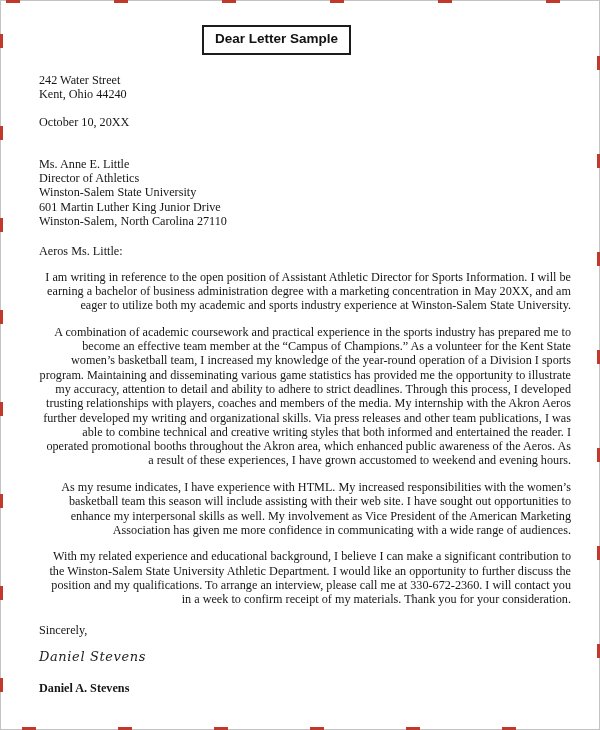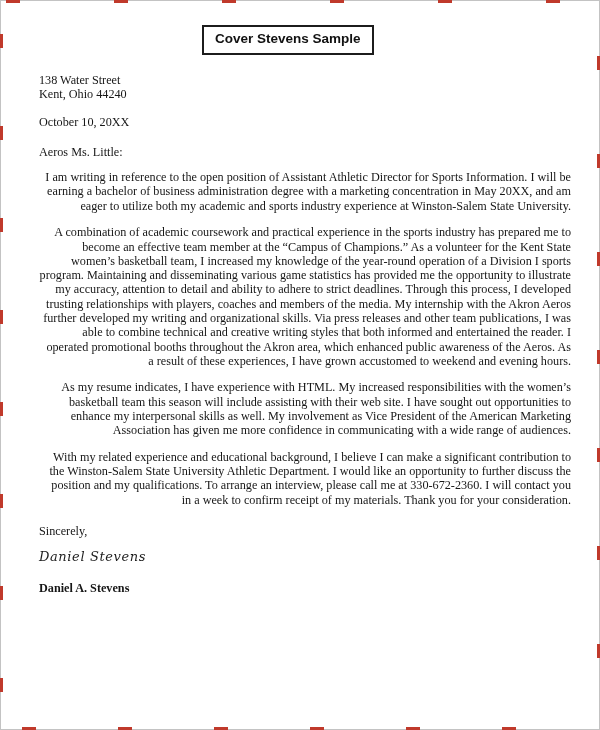--- a/index.html
+++ b/index.html
@@ -70,34 +70,41 @@
 </head>
 <body>
 
 <div class="page-outline"></div>
 <div class="dash-strip dash-top"></div>
 <div class="dash-strip dash-bottom"></div>
 <div class="dash-strip dash-left"></div>
 <div class="dash-strip dash-right"></div>
 
 <div class="title-box">
-  <span>Cover Stevens Sample</span>
+  <span>Dear Letter Sample</span>
 </div>
 
 <div class="content">
 
   <div class="block address-block">
-    <span class="addr-line">138 Water Street</span>
+    <span class="addr-line">242 Water Street</span>
     <span class="addr-line">Kent, Ohio 44240</span>
   </div>
 
   <div class="block date-block">
     <span>October 10, 20XX</span>
   </div>
 
+  <div class="block recipient-block">
+    <span class="rec-line">Ms. Anne E. Little</span>
+    <span class="rec-line">Director of Athletics</span>
+    <span class="rec-line">Winston-Salem State University</span>
+    <span class="rec-line">601 Martin Luther King Junior Drive</span>
+    <span class="rec-line">Winston-Salem, North Carolina 27110</span>
+  </div>
 
   <div class="block salutation">
     <span>Aeros Ms. Little:</span>
   </div>
 
   <p class="para para-1">I am writing in reference to the open position of Assistant Athletic Director for Sports Information. I will be earning a bachelor of business administration degree with a marketing concentration in May 20XX, and am eager to utilize both my academic and sports industry experience at Winston-Salem State University.</p>
   <p class="para para-2">A combination of academic coursework and practical experience in the sports industry has prepared me to become an effective team member at the “Campus of Champions.” As a volunteer for the Kent State women’s basketball team, I increased my knowledge of the year-round operation of a Division I sports program. Maintaining and disseminating various game statistics has provided me the opportunity to illustrate my accuracy, attention to detail and ability to adhere to strict deadlines. Through this process, I developed trusting relationships with players, coaches and members of the media. My internship with the Akron Aeros further developed my writing and organizational skills. Via press releases and other team publications, I was able to combine technical and creative writing styles that both informed and entertained the reader.  I operated promotional booths throughout the Akron area, which enhanced public awareness of the Aeros. As a result of these experiences, I have grown accustomed to weekend and evening hours.</p>
   <p class="para para-3">As my resume indicates, I have experience with HTML.  My increased responsibilities with the women’s basketball team this season will include assisting with their web site. I have sought out opportunities to enhance my interpersonal skills as well. My involvement as Vice President of the American Marketing Association has given me more confidence in communicating with a wide range of audiences.</p>
   <p class="para para-4">With my related experience and educational background, I believe I can make a significant contribution to the Winston-Salem State University Athletic Department. I would like an opportunity to further discuss the position and my qualifications. To arrange an interview, please call me at 330-672-2360. I will contact you in a week to confirm receipt of my materials. Thank you for your consideration.</p>
 

